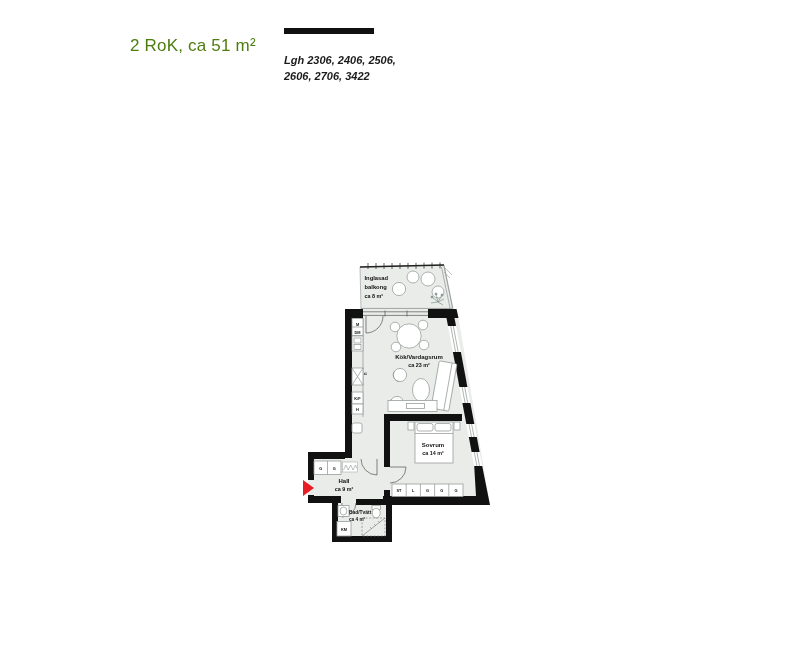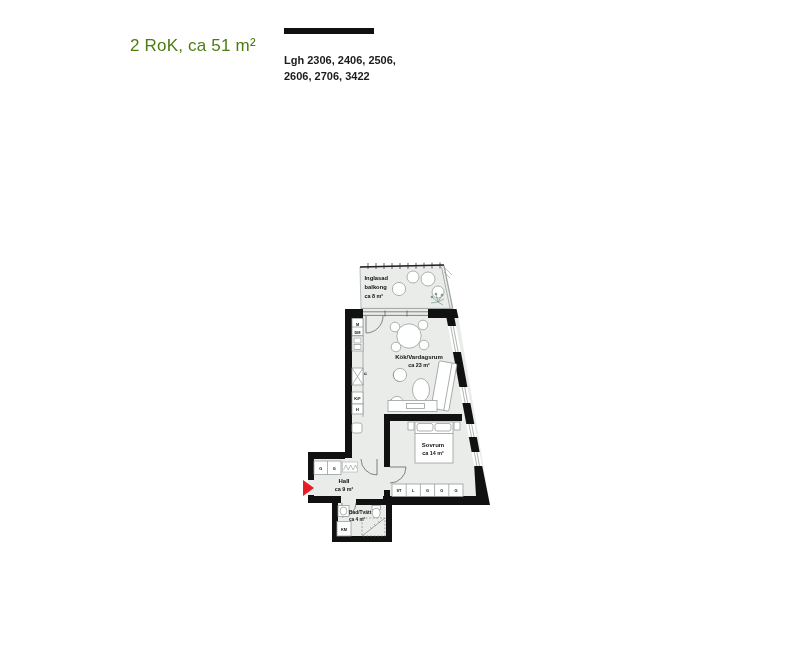--- a/index.html
+++ b/index.html
@@ -9,21 +9,21 @@
   }
   .page-title{
     position:absolute;left:130px;top:36px;
     font-size:17px;font-weight:400;letter-spacing:.2px;color:#4d7c0f;
   }
   .header-bar{
     position:absolute;left:284px;top:28px;width:90px;height:6px;background:#101010;
   }
   .apartments{
     position:absolute;left:284px;top:53px;width:130px;
-    font-size:11px;line-height:15.5px;font-weight:600;color:#1b1b1b;
+    font-size:11px;line-height:15.5px;font-weight:600;color:#1b1b1b;font-style:italic;
   }
   svg{position:absolute;left:0;top:0;}
   .room-name{font-size:6px;font-weight:bold;fill:#111;}
   .room-area{font-size:5.4px;font-weight:bold;fill:#111;}
   .tiny{font-size:3.9px;font-weight:bold;fill:#111;}
   .furn{fill:#ffffff;stroke:#989f9c;stroke-width:0.8;}
   .thin{stroke:#8d9492;stroke-width:0.7;fill:none;}
   .door{stroke:#555;stroke-width:0.7;fill:none;}
   .wall{fill:#111111;}
   .win{fill:#ffffff;}

